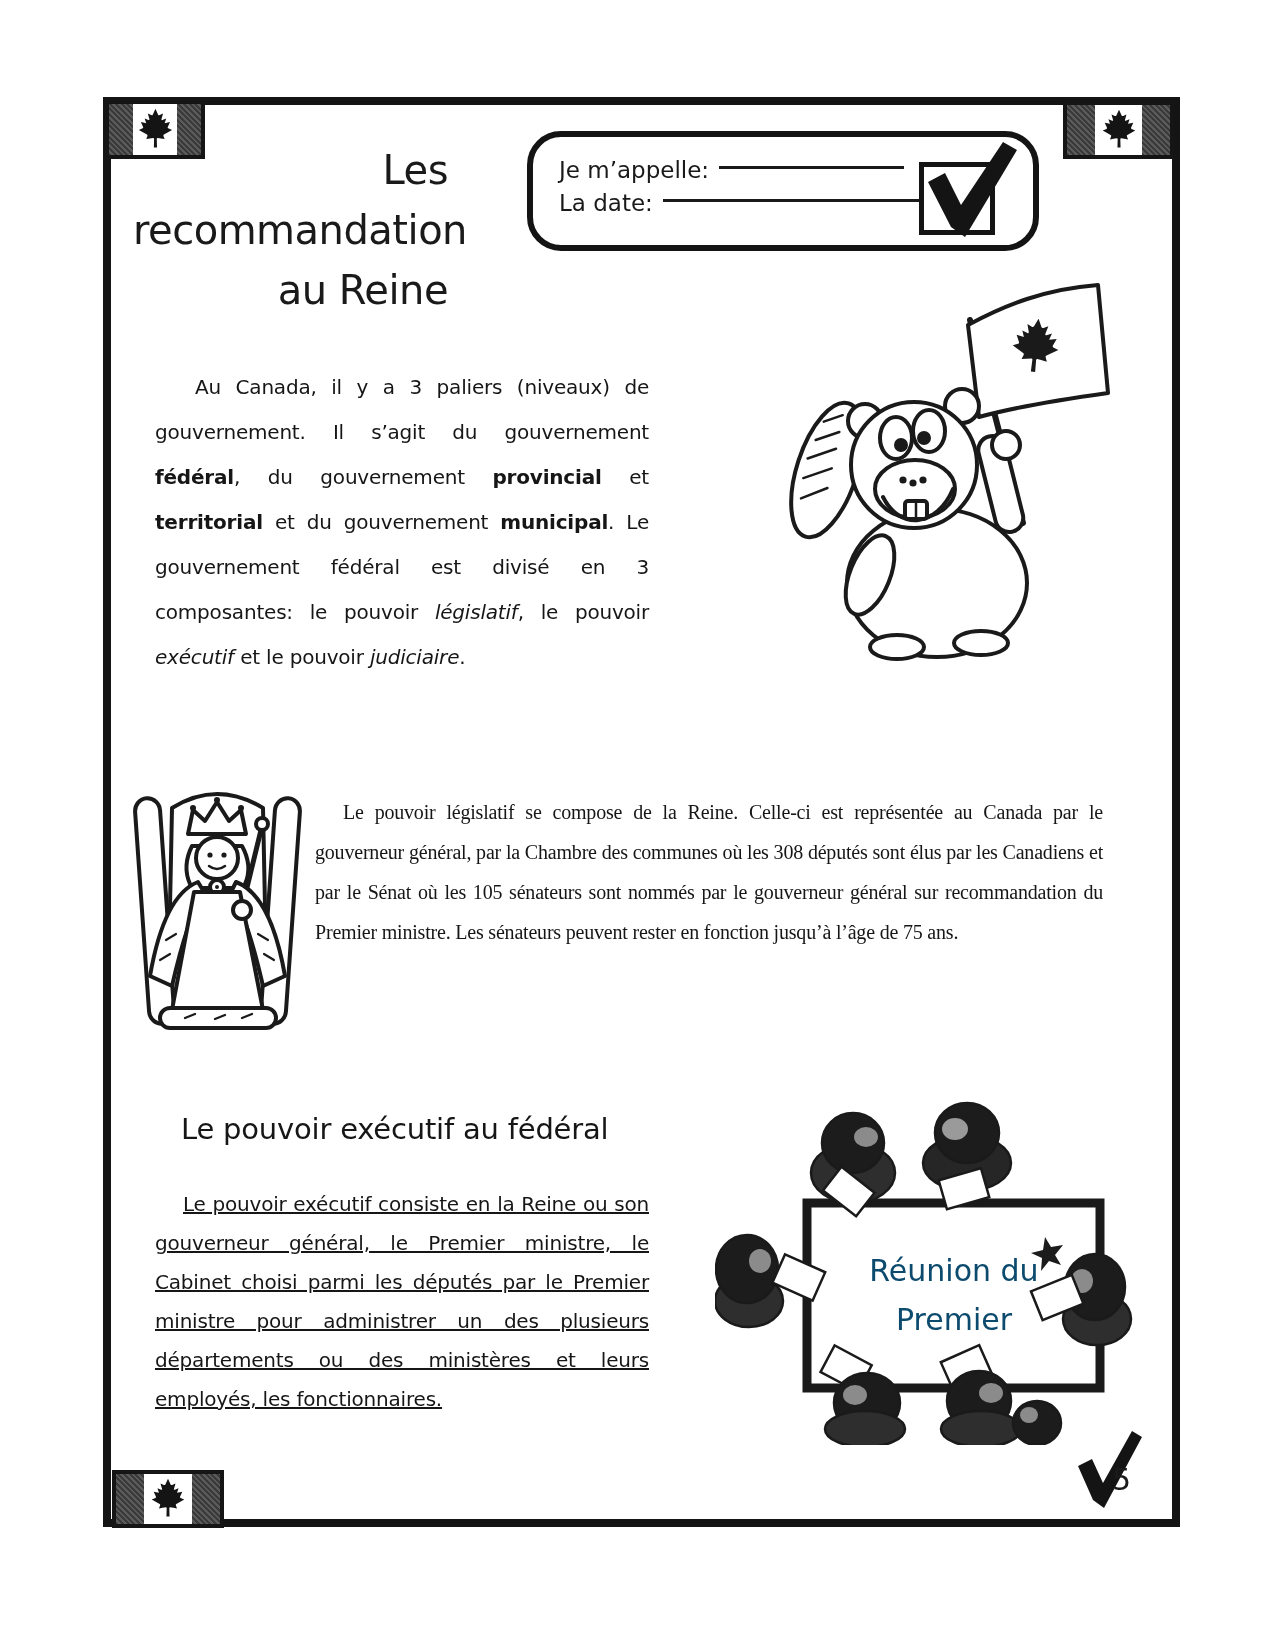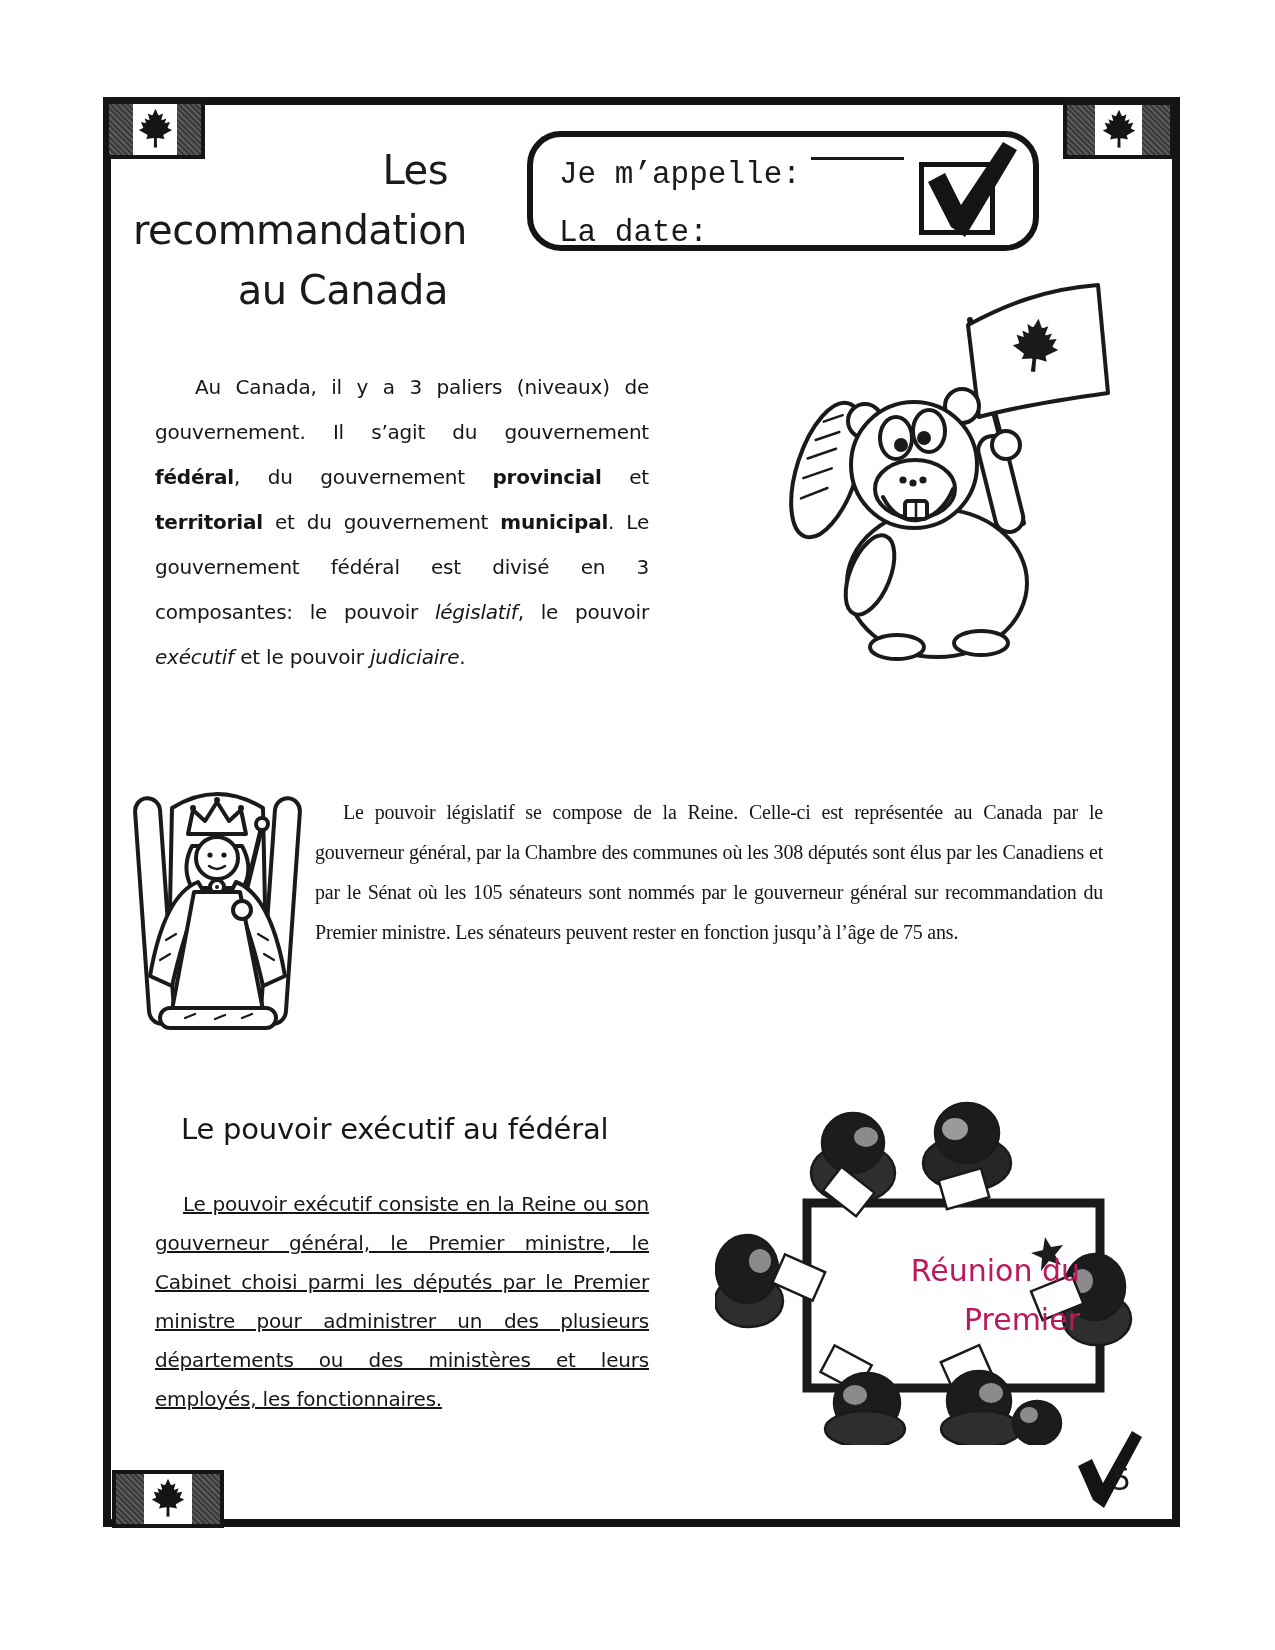--- a/index.html
+++ b/index.html
@@ -28,41 +28,41 @@
   #page-title{
     left:133px;top:140px;width:315px;text-align:right;
     font-size:40px;line-height:60px;letter-spacing:-0.5px;
   }
   
   #name-box{
     left:527px;top:131px;width:512px;height:120px;
     border:6px solid #141414;border-radius:34px;box-sizing:border-box;
     background:#fff;
   }
-  .nb-row{position:absolute;left:26px;display:flex;align-items:flex-start;font-size:31px;font-family:Liberation Mono, monospace;}
+  .nb-row{position:absolute;left:26px;display:flex;align-items:center;font-size:23px;}
   .nb-line{border-bottom:3px solid #1a1a1a;margin-left:10px;margin-bottom:5px;}
   #checkbox{
     position:absolute;left:386px;top:25px;width:76px;height:73px;
     border:5px solid #141414;box-sizing:border-box;background:#fff;
   }
   #name-check-svg{position:absolute;left:385px;top:-2px;width:110px;height:108px;overflow:visible;}
   
   .body-par{
     text-align:justify;font-size:20px;letter-spacing:-0.2px;color:#161616;
   }
   #intro-par{left:155px;top:365px;width:494px;line-height:45px;text-indent:40px;}
   #legis-par{left:315px;top:792px;width:788px;line-height:40px;text-indent:28px;font-family:Liberation Serif, serif;}
   #exec-par{left:155px;top:1185px;width:494px;line-height:39px;text-indent:28px;text-decoration:underline;}
   .heading{font-size:29px;letter-spacing:-0.2px;color:#161616;}
   #heading-legis{left:490px;top:710px;}
   #heading-exec{left:181px;top:1112px;}
   
   #cabinet-label{
-    left:828px;top:1246px;width:252px;text-align:right;
-    font-size:30px;line-height:49px;color:#be185d;
+    left:828px;top:1246px;width:252px;text-align:center;
+    font-size:30px;line-height:49px;color:#0c4a6e;
   }
   
   #page-number{left:1112px;top:1462px;font-size:30px;}
   svg{display:block;}
 </style>
 </head>
 <body>
 
 <svg width="0" height="0" style="position:absolute">
   <defs>
@@ -100,29 +100,29 @@
       <svg viewBox="0 0 100 100" style="height:88%">
           <use href="#maple-leaf-path" fill="#141414"></use>
         </svg>
     </div>
     <div class="band"></div>
   </div>
 
   <div id="page-title" class="abs">
     <div>Les</div>
     <div>recommandation</div>
-    <div>au Canada</div>
+    <div>au Reine</div>
   </div>
 
   <div id="name-box" class="abs">
     <div class="nb-row" style="top:20px;width:345px;">
       <span>Je m’appelle:</span>
       <span class="nb-line" style="flex:1"></span>
     </div>
-    <div class="nb-row" style="top:78px;width:360px;flex-direction:column;">
+    <div class="nb-row" style="top:53px;width:360px;">
       <span>La date:</span>
       <span class="nb-line" style="flex:1"></span>
     </div>
     <div id="checkbox"></div>
     <svg id="name-check-svg" viewBox="0 0 110 108">
       <polygon points="10,47 27,38 43,70 85,7 99,15 47,102 33,92" fill="#141414"></polygon>
     </svg>
   </div>
 
   <div id="intro-par" class="abs body-par"><span>Au Canada, il y a 3 paliers (niveaux) de gouvernement. Il s’agit du gouvernement </span><span style="font-weight: bold;">fédéral</span><span>, du gouvernement </span><span style="font-weight: bold;">provincial</span><span> et </span><span style="font-weight: bold;">territorial</span><span> et du gouvernement </span><span style="font-weight: bold;">municipal</span><span>. Le gouvernement fédéral est divisé en 3 composantes:  le pouvoir </span><span style="font-style: italic;">législatif</span><span>, le pouvoir </span><span style="font-style: italic;">exécutif</span><span> et le pouvoir </span><span style="font-style: italic;">judiciaire</span><span>.</span></div>

